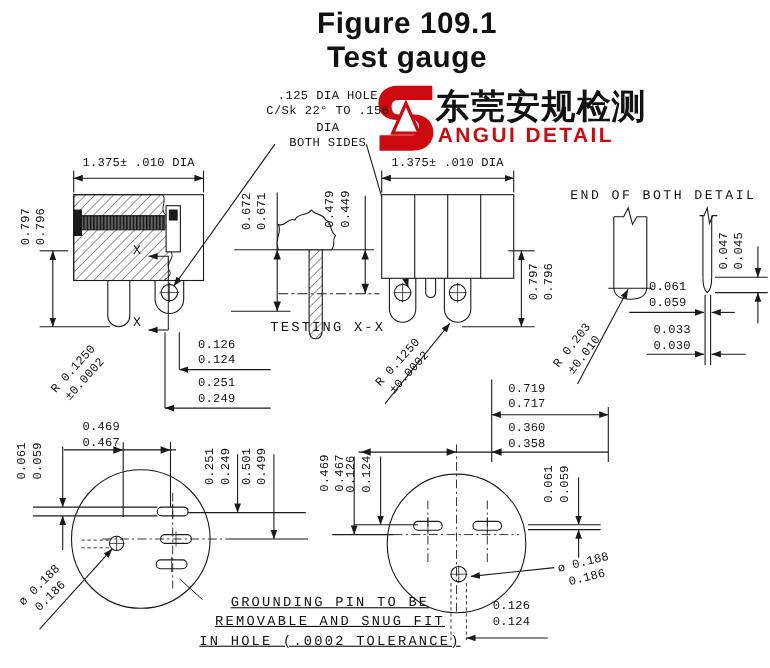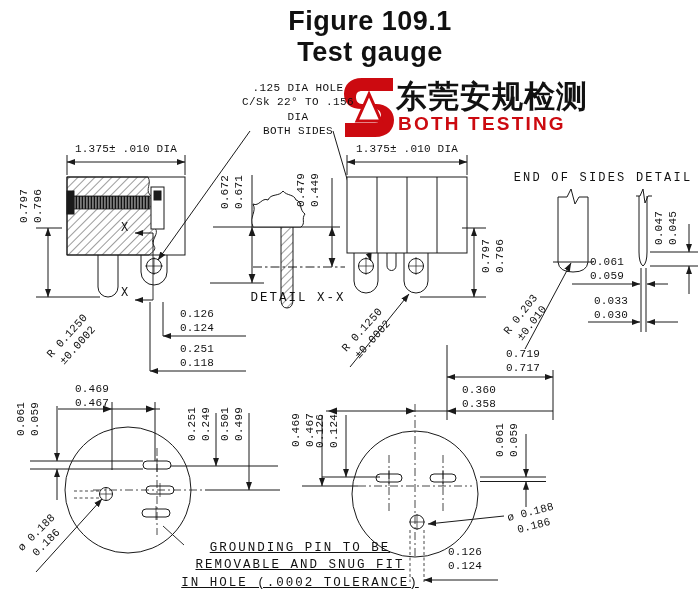--- a/index.html
+++ b/index.html
@@ -214,31 +214,31 @@
   </g>
 </svg>
 
 <div class="abs" style="left:342px;top:74px;width:54px;height:66px;">
   <svg width="54" height="66" viewBox="0 0 54 66">
     <path d="M51 4 H20 C8 4 2 11 2 20 C2 29 8 35 20 35 H33 C37 35 39 38 39 42 C39 46 37 49 33 49 H3 V63 H33 C46 63 52 55 52 46 C52 37 45 30 34 30 H20 C16 30 14 27 14 23 C14 19 16 17 20 17 H51 Z" fill="#cc0a10" stroke="none"></path>
     <polygon points="27,20 15,47 39,47" fill="#fff" stroke="#cc0a10" stroke-width="3"></polygon>
   </svg>
 </div>
 <div class="logo-cn" style="left:396px;top:76px;text-align:right;">东莞安规检测</div>
-<div class="logo-en" style="left:398px;top:113px;">BOTH TESTING</div>
+<div class="logo-en" style="left:398px;top:113px;">ANGUI DETAIL</div>
 
 <div class="title" style="top:6px;">Figure 109.1</div>
 <div class="title" style="top:37px;">Test gauge</div>
 
 <div class="note c" style="left:228px;top:81px;width:140px;">.125 DIA HOLE
 C/Sk 22° TO .156 DIA
 BOTH SIDES</div>
 
-<div class="lbl c" style="left:236px;top:291px;width:124px;font-size:12.5px;letter-spacing:2px;">DETAIL X-X</div>
-<div class="lbl c" style="left:506px;top:171px;width:194px;font-size:12px;letter-spacing:2.2px;">END OF SIDES DETAIL</div>
+<div class="lbl c" style="left:236px;top:291px;width:124px;font-size:12.5px;letter-spacing:2px;">TESTING X-X</div>
+<div class="lbl c" style="left:506px;top:171px;width:194px;font-size:12px;letter-spacing:2.2px;">END OF BOTH DETAIL</div>
 <div class="big-note c" style="left:166px;top:540px;width:268px;text-decoration:underline;">GROUNDING PIN TO BE
 REMOVABLE AND SNUG FIT
 IN HOLE (.0002 TOLERANCE)</div>
 <div class="lbl" style="left:44px;top:584px;width:80px;font-size:13.5px;letter-spacing:1px;margin-top:36px;">S3639</div>
 
 <div class="lbl" style="left:121px;top:221px;width:14px;font-size:12px;">X</div>
 <div class="lbl" style="left:121px;top:286px;width:14px;font-size:12px;">X</div>
 
 <div class="dim c" style="left:64px;top:143px;width:124px;">1.375± .010 DIA</div>
 <div class="dim c" style="left:345px;top:143px;width:124px;">1.375± .010 DIA</div>
@@ -248,37 +248,37 @@
 <div class="dim c rot" style="left:207px;top:177px;width:54px;height:30px;">0.672
 0.671</div>
 <div class="dim c rot" style="left:283px;top:175px;width:54px;height:30px;">0.479
 0.449</div>
 <div class="dim c rot" style="left:468px;top:241px;width:54px;height:30px;">0.797
 0.796</div>
 
 <div class="dim c" style="left:172px;top:308px;width:50px;">0.126
 0.124</div>
 <div class="dim c" style="left:172px;top:343px;width:50px;">0.251
-0.118</div>
+0.249</div>
 
 <div class="dim c" style="left:38px;top:327px;width:72px;height:30px;transform:rotate(-48deg);">R 0.1250
 ±0.0002</div>
 <div class="dim c" style="left:333px;top:321px;width:72px;height:30px;transform:rotate(-48deg);">R 0.1250
 ±0.0002</div>
 <div class="dim c" style="left:492px;top:305px;width:72px;height:30px;transform:rotate(-52deg);">R 0.203
 ±0.010</div>
 
 <div class="dim c rot" style="left:641px;top:213px;width:54px;height:30px;">0.047
 0.045</div>
 <div class="dim r" style="left:580px;top:256px;width:44px;">0.061
 0.059</div>
 <div class="dim r" style="left:584px;top:295px;width:44px;">0.033
 0.030</div>
 
-<div class="dim c" style="left:454px;top:348px;width:50px;margin-left:44px;">0.719
+<div class="dim c" style="left:454px;top:348px;width:50px;">0.719
 0.717</div>
 <div class="dim c" style="left:454px;top:384px;width:50px;text-align:center;">0.360
 0.358</div>
 
 <div class="dim c" style="left:55px;top:383px;width:50px;margin-left:12px;">0.469
 0.467</div>
 <div class="dim c rot" style="left:3px;top:404px;width:54px;height:30px;">0.061
 0.059</div>
 <div class="dim c rot" style="left:174px;top:409px;width:54px;height:30px;">0.251
 0.249</div>

